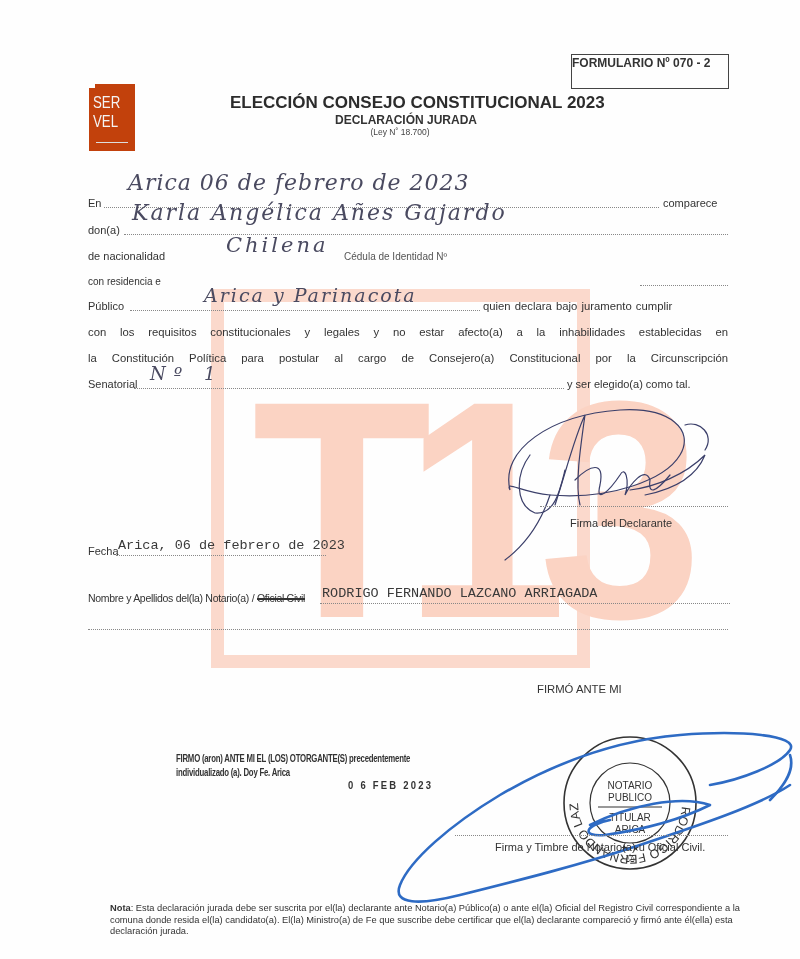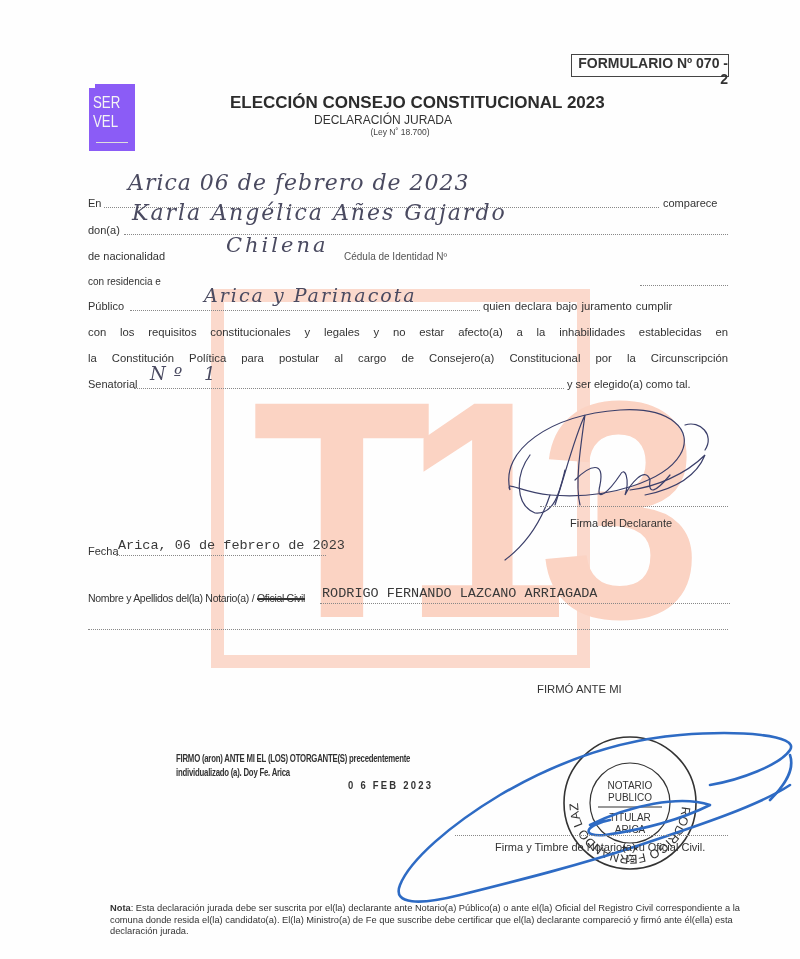--- a/index.html
+++ b/index.html
@@ -12,32 +12,32 @@
   .wm-frame { position: absolute; left: 211px; top: 289px; width: 379px; height: 379px;
     border: 13px solid #fbd9cc; z-index: 0; }
   .wm-text { position: absolute; left: 252px; top: 380px; width: 300px; height: 260px;
     font-family: "Liberation Sans", sans-serif; font-weight: bold; font-size: 310px;
     line-height: 260px; color: #fbd3c3; letter-spacing: -30px; z-index: 0; text-align: left;
     transform: scaleX(0.95); transform-origin: left top; }
 
   .layer { position: absolute; z-index: 1; }
 
   
-  .form-code { position: absolute; left: 571px; top: 54px; width: 158px; height: 23px;
-    border: 1px solid #444; font-size: 14px; font-weight: bold; text-align: right; line-height: 16px; color: #333; }
-  .logo { position: absolute; left: 89px; top: 84px; width: 46px; height: 67px; background: #8b5cf6; color: #f4f4f4;
+  .form-code { position: absolute; left: 571px; top: 54px; width: 158px; height: 35px;
+    border: 1px solid #444; font-size: 12px; font-weight: bold; text-align: left; line-height: 16px; color: #333; }
+  .logo { position: absolute; left: 89px; top: 84px; width: 46px; height: 67px; background: #c2410c; color: #f4f4f4;
     font-family: "Liberation Sans Narrow", "Liberation Sans", sans-serif; }
   .logo .notch { position: absolute; left: 0; top: 0; width: 6px; height: 4px; background: #fff; }
   .logo .l1, .logo .l2 { position: absolute; left: 4px; width: 38px; font-size: 17px; line-height: 17px;
     transform: scaleX(0.78); transform-origin: left top; letter-spacing: 0px; }
   .logo .l1 { top: 10px; } .logo .l2 { top: 29px; }
   .logo .bar { position: absolute; left: 7px; top: 58px; width: 32px; height: 1px; background: #ddd; }
 
   .title { position: absolute; left: 230px; top: 93px; width: 420px; font-size: 17px; font-weight: bold; color: #2c2c2c; }
-  .subtitle { position: absolute; left: 273px; top: 113px; width: 220px; text-align: center; font-size: 12px; font-weight: normal; color: #333; }
+  .subtitle { position: absolute; left: 296px; top: 113px; width: 220px; text-align: center; font-size: 12px; font-weight: bold; color: #333; }
   .law { position: absolute; left: 290px; top: 127px; width: 220px; text-align: center; font-size: 8.5px; color: #444; }
 
   
   .lbl { position: absolute; font-size: 11px; color: #333; white-space: nowrap; }
   .dots { position: absolute; height: 1px; border-bottom: 1.3px dotted #888; }
   .hand { position: absolute; font-family: "DejaVu Serif", serif; font-style: italic; color: #4a4a60;
     white-space: nowrap; letter-spacing: 1px; }
   .para { position: absolute; left: 88px; width: 640px; font-size: 11.3px; color: #333; text-align: justify;
     text-align-last: justify; word-spacing: 1px; }
   .typed { position: absolute; font-family: "Liberation Mono", monospace; font-size: 13.5px; color: #3a3a3a; white-space: nowrap; }

